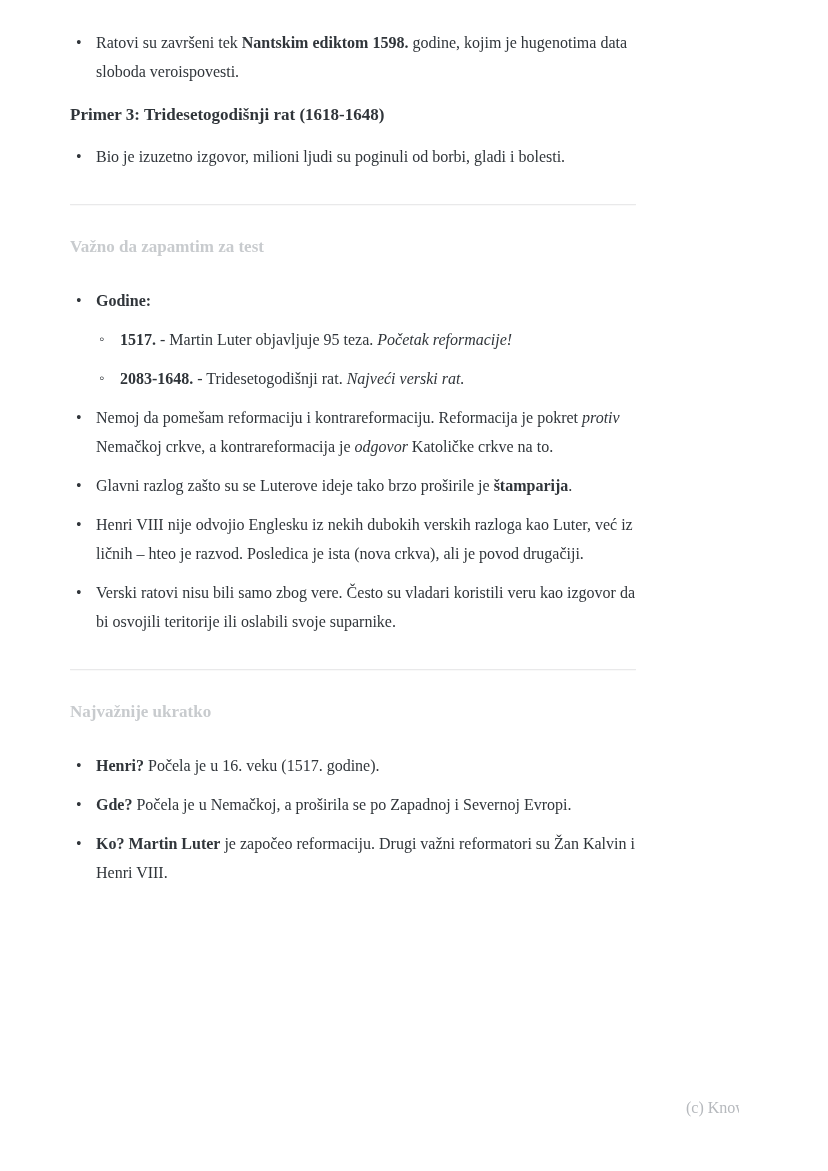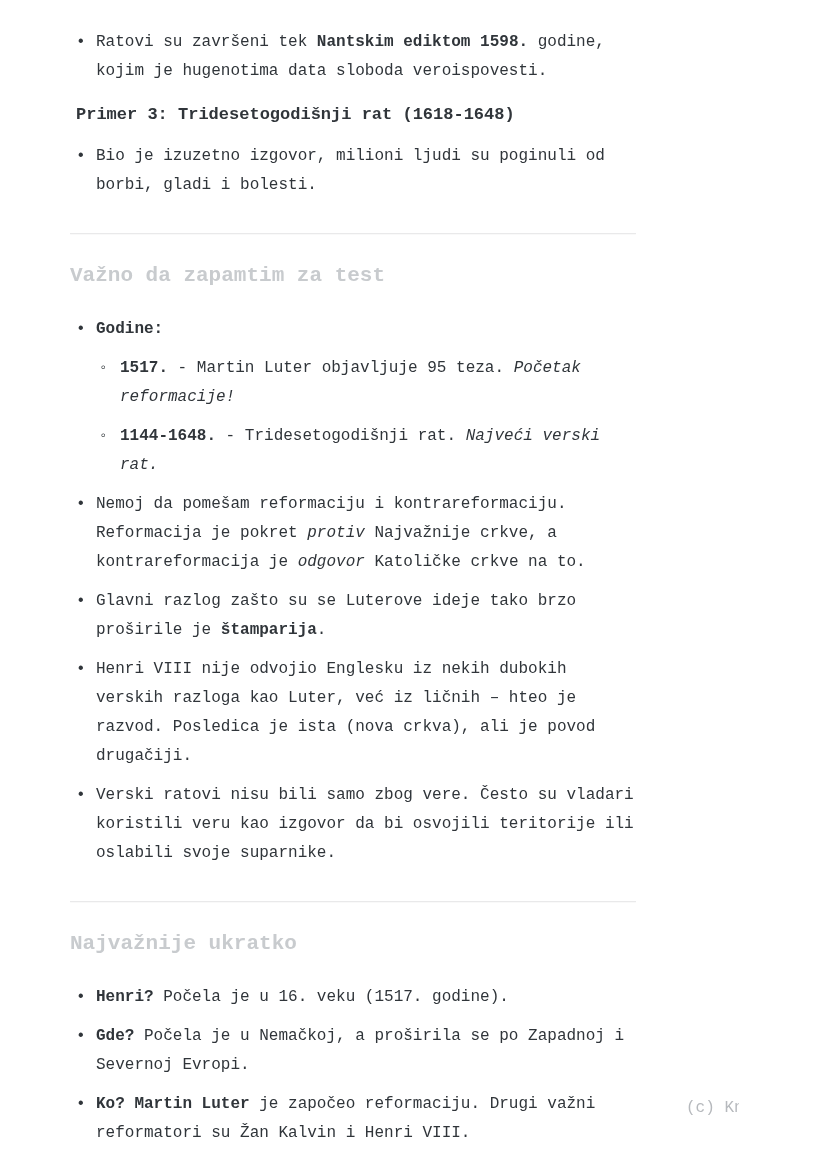--- a/index.html
+++ b/index.html
@@ -3,21 +3,21 @@
 <meta charset="utf-8">
 <style>
   * { margin: 0; padding: 0; box-sizing: border-box; }
   html, body { background: #ffffff; }
   .page {
     position: relative;
     width: 739px;
     height: 1171px;
     background: #ffffff;
     overflow: hidden;
-    font-family: Liberation Mono, monospace;
+    font-family: Liberation Serif, serif;
     color: #30353a;
   }
   .content {
     position: absolute;
     left: 70px;
     top: 28px;
     width: 566px;
   }
   .li {
     position: relative;
@@ -43,25 +43,25 @@
     content: "\25E6";
     left: 29px;
     font-size: 15px;
   }
   .b { font-weight: 700; }
   .i { font-style: italic; }
   .h3 {
     font-size: 17px;
     font-weight: 700;
     line-height: 24px;
-    margin: 17px 0 15px 6px;
+    margin: 17px 0 15px 0;
     color: #30353a;
   }
   .h2 {
-    font-size: 21px;
+    font-size: 17px;
     font-weight: 700;
     line-height: 32px;
     margin: 0 0 23px 0;
     color: #c8cbce;
   }
   .divider {
     border: none;
     border-top: 1px solid #e9e9ea;
     box-shadow: 0 1px 1px rgba(0,0,0,0.03);
     height: 0;
@@ -99,22 +99,22 @@
 
 <div class="page">
   <div class="content" id="doc-content">
       <div class="li"><span>Ratovi su završeni tek </span><span class="b">Nantskim ediktom 1598.</span><span> godine, kojim je hugenotima data sloboda veroispovesti.</span></div>
       <h3 class="h3">Primer 3: Tridesetogodišnji rat (1618-1648)</h3>
       <div class="li"><span>Bio je izuzetno izgovor, milioni ljudi su poginuli od borbi, gladi i bolesti.</span></div>
       <div class="divider"></div>
       <h2 class="h2">Važno da zapamtim za test</h2>
       <div class="li"><span class="b">Godine:</span></div>
       <div class="li sub"><span class="b">1517.</span><span> - Martin Luter objavljuje 95 teza. </span><span class="i">Početak reformacije!</span></div>
-      <div class="li sub"><span class="b">1144-1648.</span><span> - Tridesetogodišnji rat. </span><span class="i">Najveći verski rat.</span></div>
-      <div class="li"><span>Nemoj da pomešam reformaciju i kontrareformaciju. Reformacija je pokret </span><span class="i">protiv</span><span> Najvažnije crkve, a kontrareformacija je </span><span class="i">odgovor</span><span> Katoličke crkve na to.</span></div>
+      <div class="li sub"><span class="b">2083-1648.</span><span> - Tridesetogodišnji rat. </span><span class="i">Najveći verski rat.</span></div>
+      <div class="li"><span>Nemoj da pomešam reformaciju i kontrareformaciju. Reformacija je pokret </span><span class="i">protiv</span><span> Nemačkoj crkve, a kontrareformacija je </span><span class="i">odgovor</span><span> Katoličke crkve na to.</span></div>
       <div class="li"><span>Glavni razlog zašto su se Luterove ideje tako brzo proširile je </span><span class="b">štamparija</span><span>.</span></div>
       <div class="li"><span>Henri VIII nije odvojio Englesku iz nekih dubokih verskih razloga kao Luter, već iz ličnih – hteo je razvod. Posledica je ista (nova crkva), ali je povod drugačiji.</span></div>
       <div class="li"><span>Verski ratovi nisu bili samo zbog vere. Često su vladari koristili veru kao izgovor da bi osvojili teritorije ili oslabili svoje suparnike.</span></div>
       <div class="divider"></div>
       <h2 class="h2">Najvažnije ukratko</h2>
       <div class="li"><span class="b">Henri?</span><span> Počela je u 16. veku (1517. godine).</span></div>
       <div class="li"><span class="b">Gde?</span><span> Počela je u Nemačkoj, a proširila se po Zapadnoj i Severnoj Evropi.</span></div>
       <div class="li"><span class="b">Ko? Martin Luter</span><span> je započeo reformaciju. Drugi važni reformatori su Žan Kalvin i Henri VIII.</span></div>
     </div>
   <div class="scrollbar-track">

